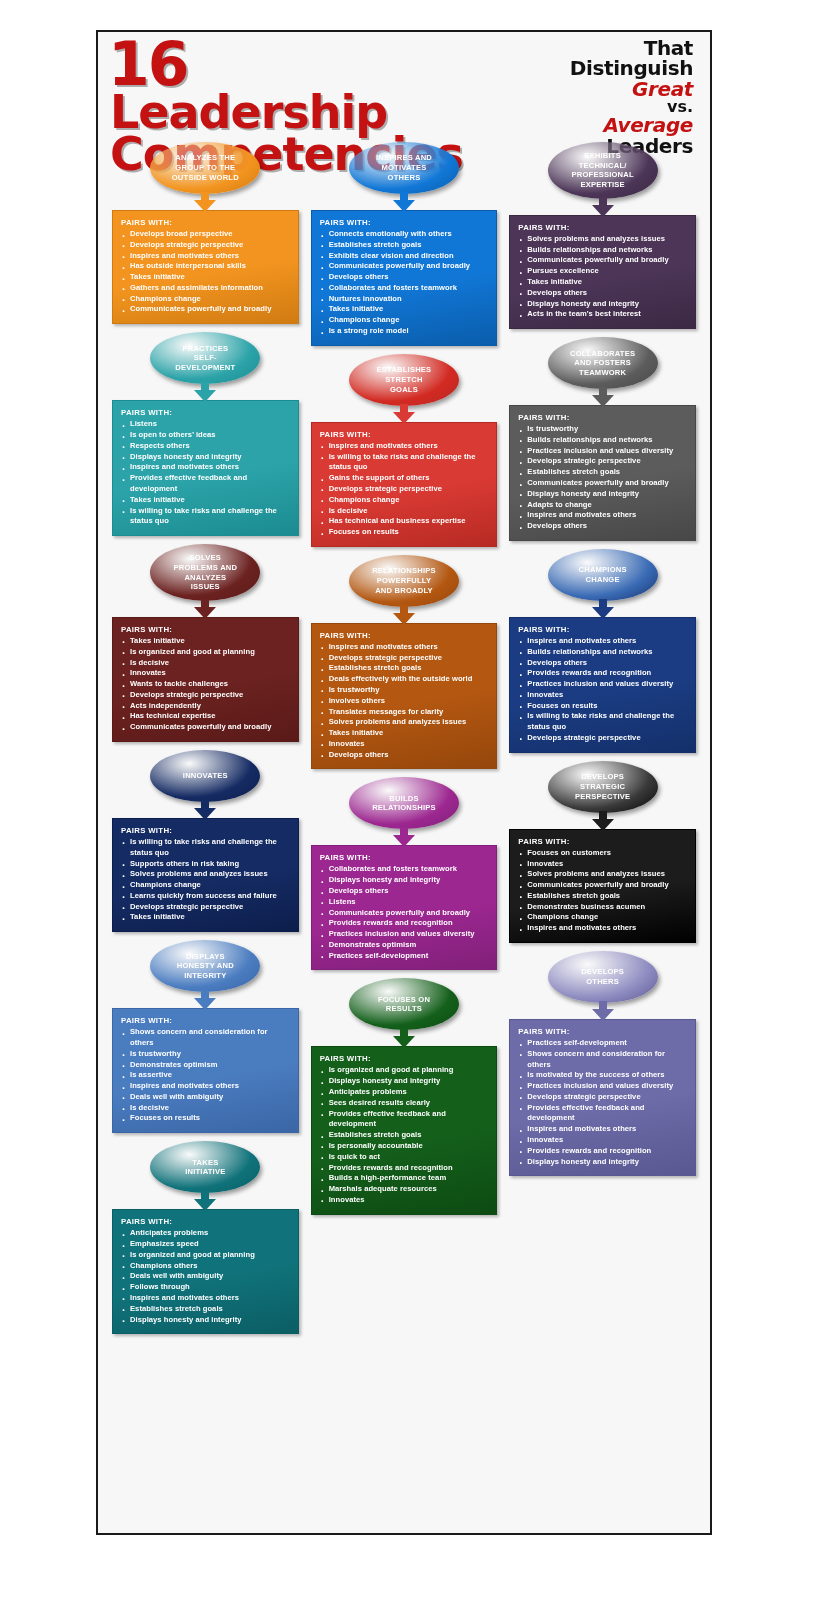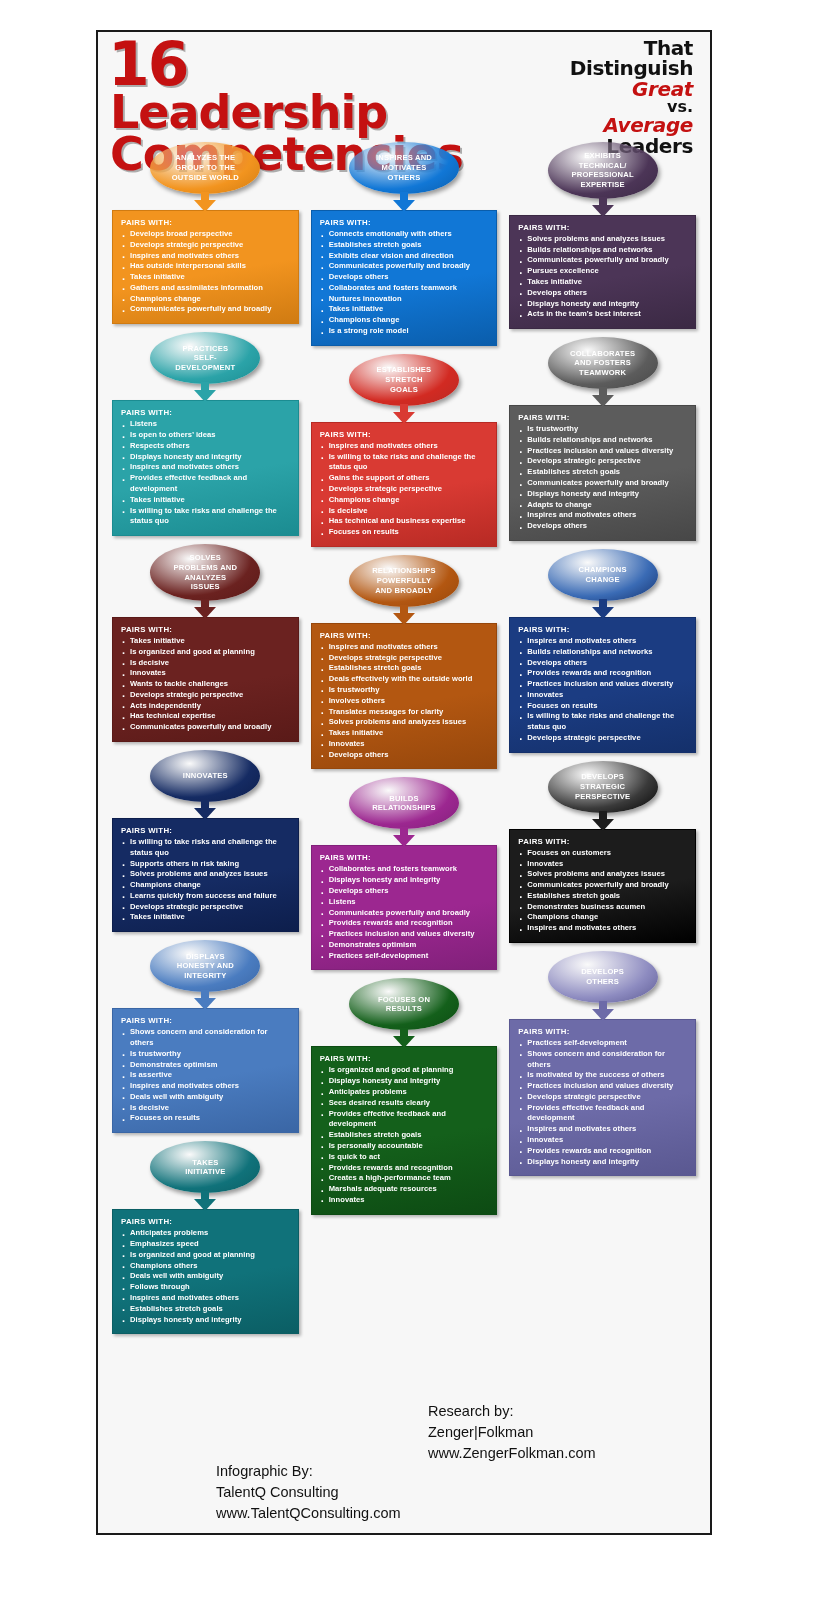--- a/index.html
+++ b/index.html
@@ -516,21 +516,21 @@
             <ul>
               <li>Is organized and good at planning</li>
               <li>Displays honesty and integrity</li>
               <li>Anticipates problems</li>
               <li>Sees desired results clearly</li>
               <li>Provides effective feedback and development</li>
               <li>Establishes stretch goals</li>
               <li>Is personally accountable</li>
               <li>Is quick to act</li>
               <li>Provides rewards and recognition</li>
-              <li>Creates a high-performance team</li>
+              <li>Builds a high-performance team</li>
               <li>Marshals adequate resources</li>
               <li>Innovates</li>
             </ul>
           </div>
         </div>
       </div>
       <div class="col">
         <div class="unit">
           <div class="ellipse-wrap">
             <div class="ellipse" style="background: radial-gradient(at 36% 26%, rgba(255, 255, 255, 0.38), rgb(76, 53, 87) 62%, rgb(59, 41, 68));">
@@ -671,26 +671,14 @@
               <li>Inspires and motivates others</li>
               <li>Innovates</li>
               <li>Provides rewards and recognition</li>
               <li>Displays honesty and integrity</li>
             </ul>
           </div>
         </div>
       </div>
     </div>
 
-  <div class="footer">
-    <div class="research">
-      <div>Research by:</div>
-      <div>Zenger|Folkman</div>
-      <div>www.ZengerFolkman.com</div>
-    </div>
-    <div class="infographic">
-      <div>Infographic By:</div>
-      <div>TalentQ Consulting</div>
-      <div>www.TalentQConsulting.com</div>
-    </div>
-  </div>
 
 </div>
 
 </body></html>

